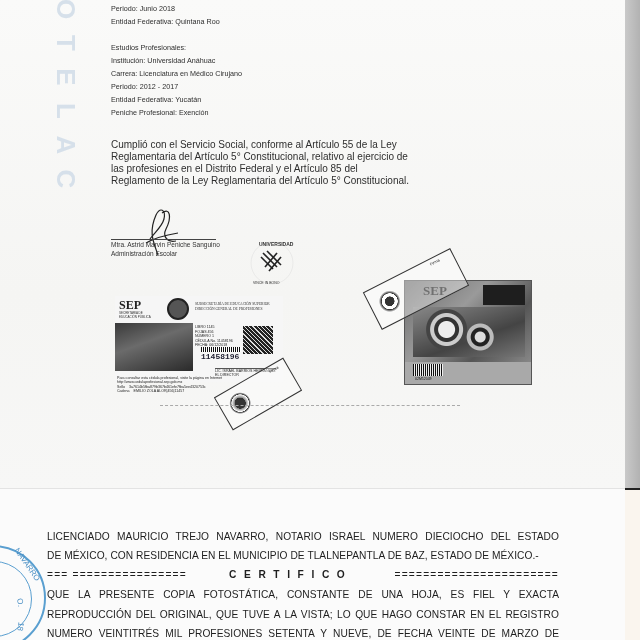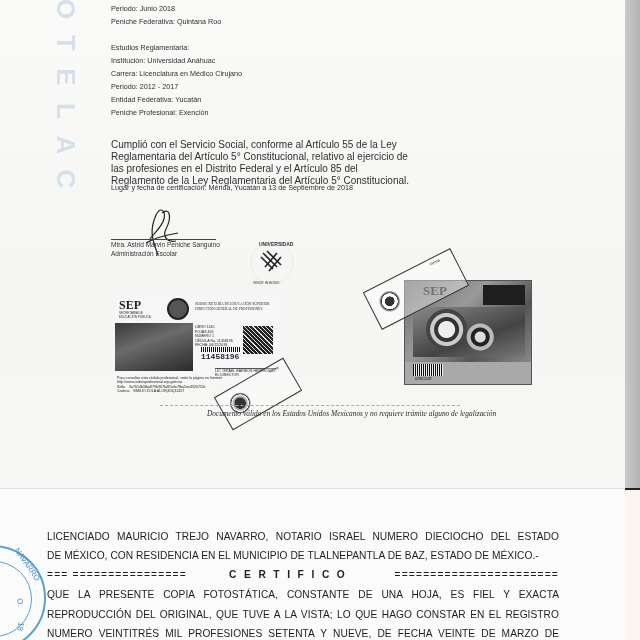--- a/index.html
+++ b/index.html
@@ -104,31 +104,30 @@
   <div class="wm-col">
     <span>O</span>
     <span>T</span>
     <span>E</span>
     <span>L</span>
     <span>A</span>
     <span>C</span>
   </div>
 
   <div class="txt" style="top:3px">Periodo: Junio 2018</div>
-  <div class="txt" style="top:16px">Peniche Federativa: Quintana Roo</div>
-
-  <div class="txt" style="top:42px">Estudios Reglamentaria:</div>
+  <div class="txt" style="top:16px">Entidad Federativa: Quintana Roo</div>
+
+  <div class="txt" style="top:42px">Estudios Profesionales:</div>
   <div class="txt" style="top:55px">Institución: Universidad Anáhuac</div>
   <div class="txt" style="top:68px">Carrera: Licenciatura en Médico Cirujano</div>
   <div class="txt" style="top:81px">Periodo: 2012 - 2017</div>
   <div class="txt" style="top:94px">Entidad Federativa: Yucatán</div>
   <div class="txt" style="top:107px">Peniche Profesional: Exención</div>
 
   <div class="para">Cumplió con el Servicio Social, conforme al Artículo 55 de la Ley Reglamentaria del Artículo 5° Constitucional, relativo al ejercicio de las profesiones en el Distrito Federal y el Artículo 85 del Reglamento de la Ley Reglamentaria del Artículo 5° Constitucional.</div>
-  <div class="txt" style="top:182px">Lugar y fecha de certificación: Mérida, Yucatán a 13 de Septiembre de 2018</div>
 
   <svg class="signature" viewBox="0 0 40 55">
     <path d="M18 52 C14 40, 8 30, 16 12 C20 4, 26 6, 24 16 C22 24, 14 30, 10 36 M22 10 C30 4, 32 14, 26 26 C22 34, 28 40, 36 38 M6 40 C16 34, 26 32, 38 30" fill="none" stroke="#222" stroke-width="1.2"></path>
   </svg>
   <div class="sig-line"></div>
   <div class="signer">
     <div>Mtra. Astrid Marvin Peniche Sanguino</div>
     <div>Administración Escolar</div>
   </div>
 
@@ -175,21 +174,20 @@
       <div><span>Cadena</span>&nbsp;&nbsp;&nbsp;&nbsp;<span>EMILIO ZOLA ALOR|456|11457</span></div>
     </div>
   </div>
 
   <div class="stamp-left">
     <div class="dot"></div>
     <div class="fir">Firma</div>
   </div>
 
   <div class="valid-line"></div>
-  <div class="valid-text">Documento válido en los Estados Unidos Mexicanos y no requiere trámite alguno de legalización</div>
 
   <div class="hologram">
     <div class="h-sep">SEP</div>
     <div class="h-blk"></div>
     <div class="h-art"></div>
   </div>
   <div class="hologram-lower">
     <div class="bc"></div>
     <div class="bcn">02M52049</div>
   </div>

